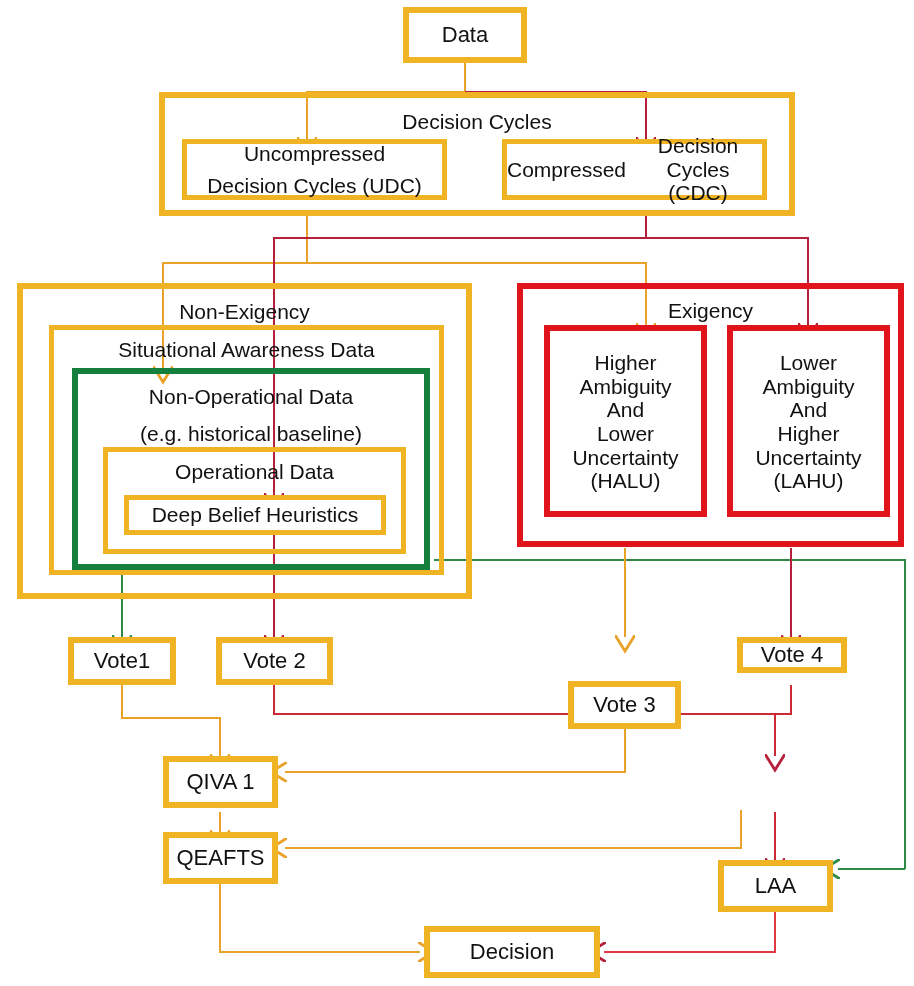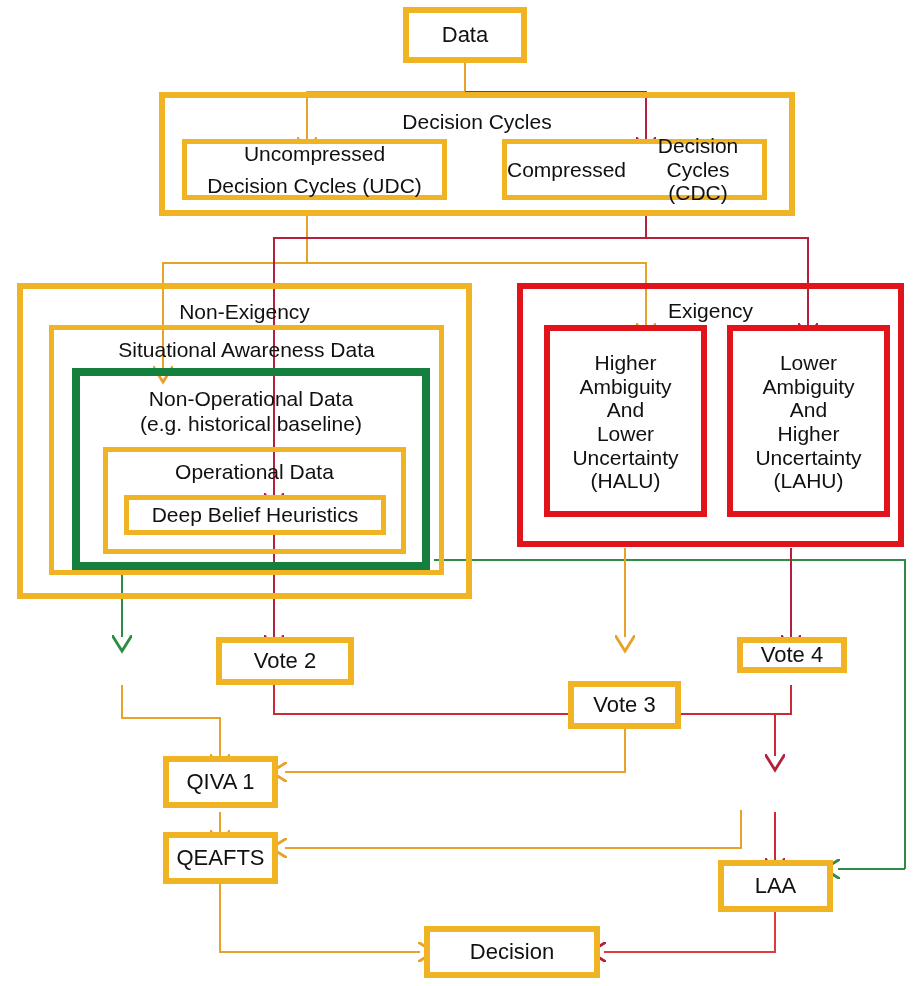--- a/index.html
+++ b/index.html
@@ -5,21 +5,21 @@
   html,body{margin:0;padding:0;background:#ffffff;}
   body{width:914px;height:986px;font-family:"Liberation Sans",sans-serif;}
   #stage{position:relative;width:914px;height:986px;overflow:hidden;background:#fff;}
   svg#wires{position:absolute;left:0;top:0;width:914px;height:986px;overflow:visible;}
   .node{position:absolute;box-sizing:border-box;background:#fff;display:flex;align-items:center;justify-content:center;text-align:center;color:#111;line-height:1.12;z-index:3;}
   .grp{position:absolute;box-sizing:border-box;background:transparent;z-index:1;}
   .grp>.grp-label{position:absolute;left:0;right:0;text-align:center;color:#111;background:transparent;}
   .gold{border:6px solid #EFB324;}
   .gold-thin{border:5px solid #EFB324;gap:8px;}
   .red{border:6px solid #E1141C;}
-  .green{border:8px solid #15803d;}
+  .green{border:6px solid #15803d;}
   .lbl{font-size:21px;}
   .lbl-lg{font-size:22px;}
 </style>
 </head>
 <body>
 
 <div id="stage">
 
   <svg id="wires" viewBox="0 0 914 986">
     <defs>
@@ -98,21 +98,21 @@
   </div>
 
   <div class="grp gold" style="left:17px;top:283px;width:455px;height:316px;">
     <div class="grp-label lbl" style="top:11px;">Non-Exigency</div>
   </div>
   <div class="grp gold-thin" style="left:49px;top:325px;width:395px;height:250px;">
     <div class="grp-label lbl" style="top:8px;">Situational Awareness Data</div>
   </div>
   <div class="grp green" style="left:72px;top:368px;width:358px;height:202px;">
     <div class="grp-label lbl" style="top:11px;">Non-Operational Data</div>
-    <div class="grp-label lbl" style="top:36px;">(e.g. historical baseline)</div>
+    <div class="grp-label lbl" style="top:48px;">(e.g. historical baseline)</div>
   </div>
   <div class="grp gold-thin" style="left:103px;top:447px;width:303px;height:107px;">
     <div class="grp-label lbl" style="top:8px;">Operational Data</div>
   </div>
   <div class="node gold-thin lbl" style="left:124px;top:495px;width:262px;height:40px;">
     <span>Deep Belief Heuristics</span>
   </div>
 
   <div class="grp red" style="left:517px;top:283px;width:387px;height:264px;">
     <div class="grp-label lbl" style="top:10px;">Exigency</div>
@@ -127,21 +127,24 @@
   </div>
   <div class="node red" style="left:727px;top:325px;width:163px;height:192px;flex-direction:column;padding-top:2px;">
     <span class="lbl">Lower</span>
     <span class="lbl">Ambiguity</span>
     <span class="lbl">And</span>
     <span class="lbl">Higher</span>
     <span class="lbl">Uncertainty</span>
     <span class="lbl">(LAHU)</span>
   </div>
 
-  <div class="node gold lbl-lg" style="left:216px;top:637px;width:138px;height:48px;">
+  <div class="node gold lbl-lg" style="left:68px;top:637px;width:108px;height:48px;">
+    <span>Vote1</span>
+  </div>
+  <div class="node gold lbl-lg" style="left:216px;top:637px;width:117px;height:48px;">
     <span>Vote 2</span>
   </div>
   <div class="node gold lbl-lg" style="left:568px;top:637px;width:113px;height:48px;margin-top:44px;">
     <span>Vote 3</span>
   </div>
   <div class="node gold lbl-lg" style="left:737px;top:637px;width:110px;height:36px;">
     <span>Vote 4</span>
   </div>
 
   <div class="node gold lbl-lg" style="left:163px;top:756px;width:115px;height:52px;">

